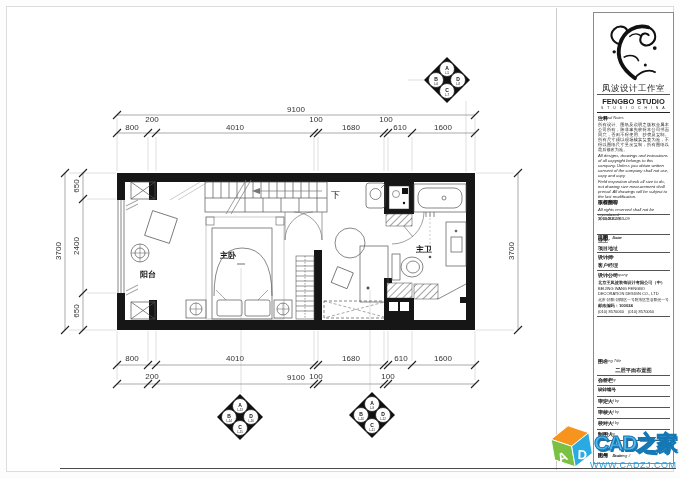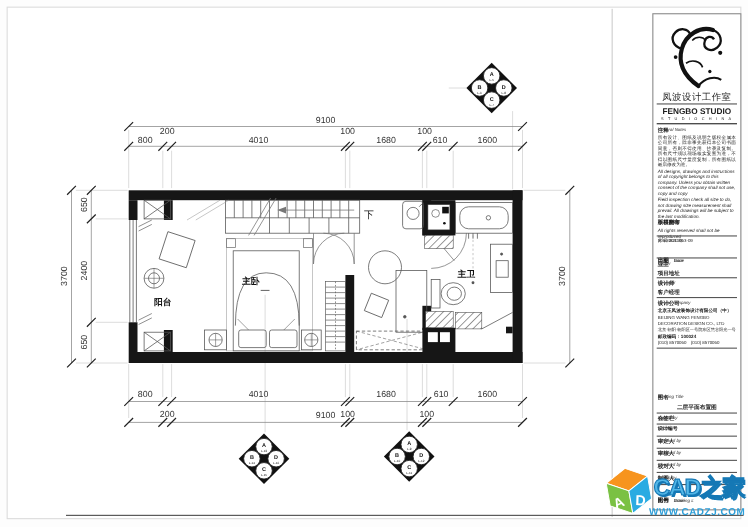--- a/index.html
+++ b/index.html
@@ -19,21 +19,21 @@
   .trow{left:4px;right:4px;display:flex;justify-content:space-between;align-items:baseline;}
   .cn{font-weight:bold;font-size:5px;}
   .en{font-style:italic;font-size:4px;color:#333;}
   .tiny{font-size:4.2px;line-height:5px;text-align:justify;color:#222;}
   .tinyi{font-size:4.2px;line-height:5px;font-style:italic;color:#222;}
   .ctr{left:0;right:0;text-align:center;}
   
   .wm{position:absolute;left:546px;top:419px;width:134px;height:58px;z-index:5;}
   .wm-brand{position:absolute;left:48px;top:10px;font-size:21px;font-weight:900;letter-spacing:-1px;
      color:#53b7e8;-webkit-text-stroke:1px #1578b5;text-shadow:1.5px 1.5px 0 #1578b5;white-space:nowrap;}
-  .wm-url{position:absolute;left:44px;top:41px;font-size:9px;font-weight:bold;color:#2e9fd9;letter-spacing:0.5px;white-space:nowrap;}
+  .wm-url{position:absolute;left:44px;top:41px;font-size:9px;font-weight:normal;color:#2e9fd9;letter-spacing:0.5px;white-space:nowrap;}
 </style>
 </head>
 <body>
 
 <div class="sheet-frame"></div>
 <div class="vsep"></div>
 
 <svg width="680" height="479" viewBox="0 0 680 479" style="position:absolute;left:0;top:0;">
   <defs>
     <pattern id="hz" width="5" height="5" patternUnits="userSpaceOnUse" patternTransform="rotate(45)">

